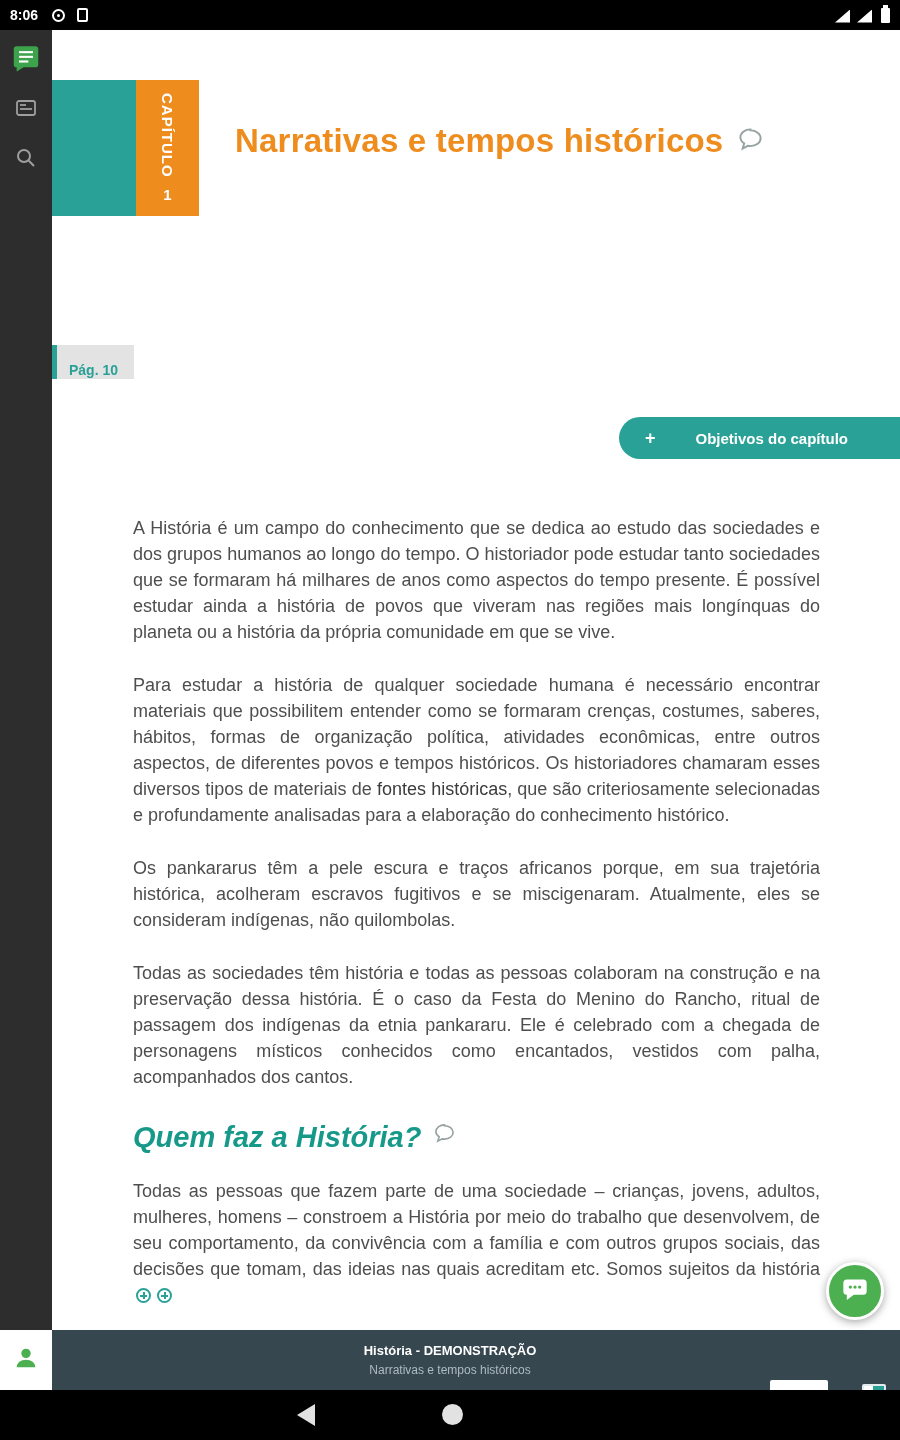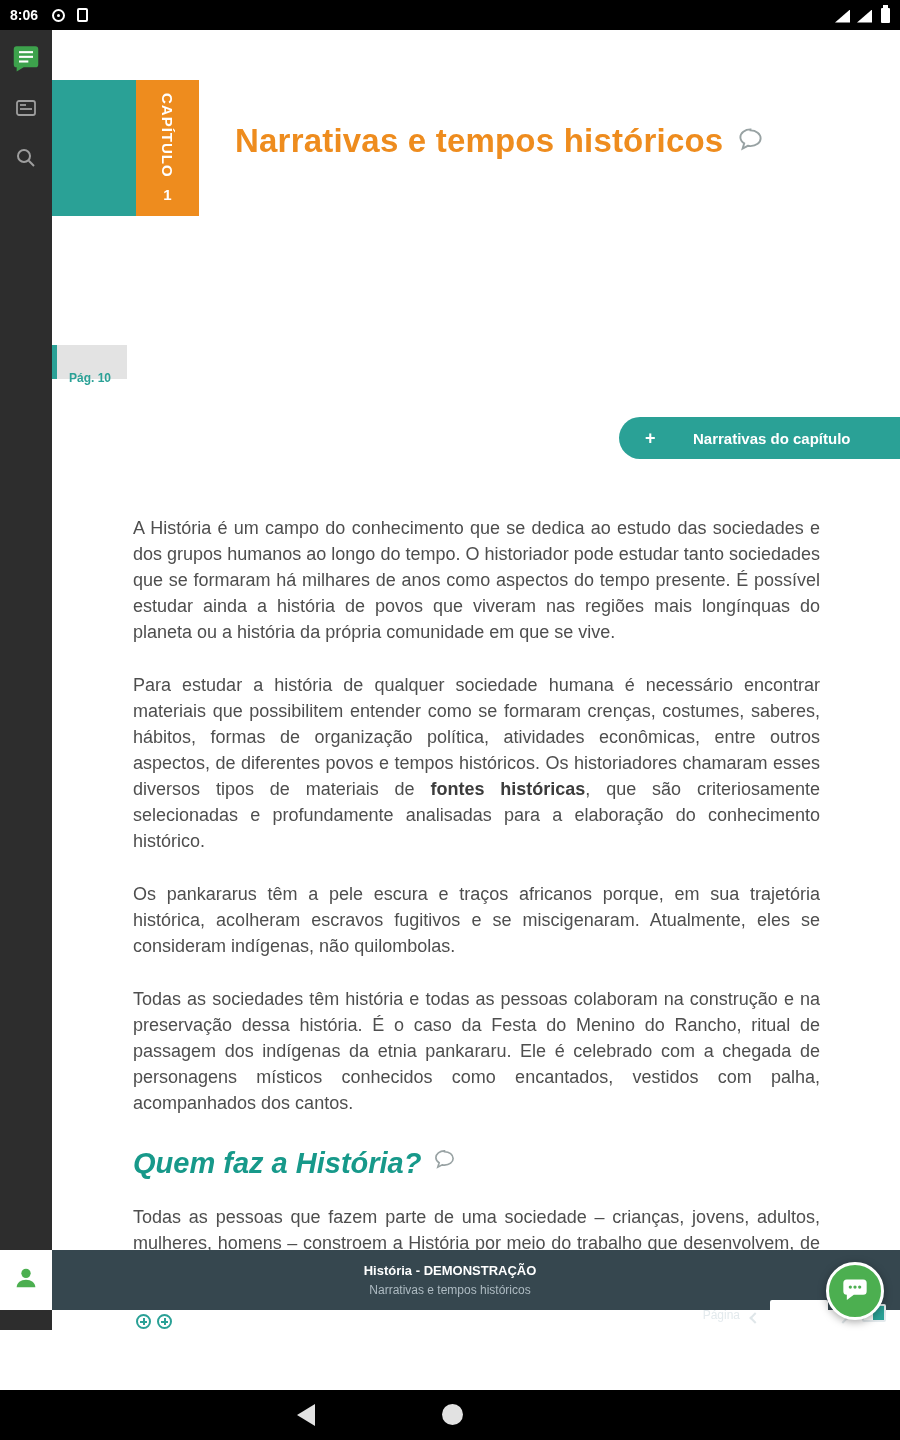--- a/index.html
+++ b/index.html
@@ -40,53 +40,53 @@
                display:flex; flex-direction:column; align-items:center; justify-content:center; gap:8px; }
   .chap-tab .word { writing-mode:vertical-rl; color:#fff; font-weight:bold; font-size:15px; letter-spacing:1px; }
   .chap-tab .num  { color:#fff; font-weight:bold; font-size:15px; }
 
   .title-row { position:absolute; left:183px; top:92px; display:flex; align-items:center; gap:14px; }
   .chap-title { color:var(--orange); font-size:33px; font-weight:bold; letter-spacing:.2px; }
 
   .page-badge {
     position:absolute; left:0; top:315px; height:34px; line-height:34px;
     background:#e3e3e3; border-left:5px solid var(--teal);
-    color:var(--teal); font-size:12px; font-weight:bold; padding:16px 16px 0 12px;
+    color:var(--teal); font-size:14px; font-weight:bold; padding:8px 16px 0 12px;
   }
 
   .objectives-btn {
     position:absolute; right:0; top:387px; width:281px; height:42px;
     background:var(--teal); border:none; border-radius:21px 0 0 21px;
     display:flex; align-items:center; padding:0 12px 0 26px; cursor:pointer;
   }
   .objectives-btn .plus { color:#fff; font-size:18px; font-weight:bold; }
   .objectives-btn .lbl  { flex:1; text-align:center; color:#fff; font-size:15px; font-weight:bold; }
 
   .body { position:absolute; left:81px; top:485px; width:687px; color:#4e4e4e;
           font-size:18px; line-height:26px; text-align:justify; }
   .body p { margin-bottom:27px; }
-  .bold-term { font-weight:bold; color:#3c3c3c; }
+  .bold-term { font-weight:normal; color:#3c3c3c; }
 
   .section-row { display:flex; align-items:center; gap:12px; margin:32px 0 26px 0;font-style:italic; }
   .section-title { color:#17998a; font-size:29px; font-weight:bold; }
 
   .gloss-dot { display:inline-block; width:15px; height:15px; border:2px solid var(--teal);
                border-radius:50%; vertical-align:-2px; margin:0 3px; position:relative; }
   .gloss-dot::after { content:""; position:absolute; left:4.5px; top:2px; width:2px; height:7px; background:var(--teal); }
   .gloss-dot::before { content:""; position:absolute; left:2px; top:4.5px; width:7px; height:2px; background:var(--teal); }
 
   
   .fab {
     position:absolute; left:826px; top:1262px; width:58px; height:58px; border-radius:50%;
     background:#4caf50; border:3px solid #fff; box-shadow:0 2px 8px rgba(0,0,0,.35);
     display:flex; align-items:center; justify-content:center; cursor:pointer; z-index:40;
   }
 
   
-  .bottom-bar { position:absolute; left:0; top:1250px; width:900px; height:60px; background:#36474f; z-index:20; }
+  .bottom-bar { position:absolute; left:0; top:1330px; width:900px; height:60px; background:#36474f; z-index:20; }
   .avatar-cell { position:absolute; left:0; top:0; width:52px; height:60px; background:#fff;
                  display:flex; align-items:center; justify-content:center; cursor:pointer; }
   .bb-center { position:absolute; left:50%; top:50%; transform:translate(-50%,-50%); text-align:center; width:420px; }
   .bb-title { color:#fff; font-size:13px; font-weight:bold; margin-bottom:5px; }
   .bb-sub   { color:#aebbc2; font-size:12px; }
   .pager { position:absolute; right:14px; top:0; height:72px; display:flex; align-items:flex-end; gap:11px; }
   .pager-label { color:#e3eaed; font-size:12px; }
   .chev { width:8px; height:8px; border-left:2px solid #dfe6e9; border-bottom:2px solid #dfe6e9; cursor:pointer; }
   .chev.left  { transform:rotate(45deg); }
   .chev.right { transform:rotate(225deg); }
@@ -154,21 +154,21 @@
         <svg width="27" height="27" viewBox="0 0 24 24">
           <path d="M12 3c-5 0-9 3.1-9 7 0 2.2 1.3 4.1 3.4 5.4L5 20l4.6-2.4c.8.2 1.6.3 2.4.3 5 0 9-3.1 9-7s-4-7-9-7z" fill="none" stroke="#98a2a3" stroke-width="1.7"></path>
         </svg>
       </span>
     </div>
 
     <div class="page-badge">Pág. 10</div>
 
     <button class="objectives-btn">
       <span class="plus">+</span>
-      <span class="lbl">Narrativas do capítulo</span>
+      <span class="lbl">Objetivos do capítulo</span>
     </button>
 
     <div class="body">
       <p>A História é um campo do conhecimento que se dedica ao estudo das sociedades e dos grupos humanos ao longo do tempo. O historiador pode estudar tanto sociedades que se formaram há milhares de anos como aspectos do tempo presente. É possível estudar ainda a história de povos que viveram nas regiões mais longínquas do planeta ou a história da própria comunidade em que se vive.</p>
       <p><span>Para estudar a história de qualquer sociedade humana é necessário encontrar materiais que possibilitem entender como se formaram crenças, costumes, saberes, hábitos, formas de organização política, atividades econômicas, entre outros aspectos, de diferentes povos e tempos históricos. Os historiadores chamaram esses diversos tipos de materiais de </span><span class="bold-term">fontes históricas</span><span>, que são criteriosamente selecionadas e profundamente analisadas para a elaboração do conhecimento histórico.</span></p>
       <p>Os pankararus têm a pele escura e traços africanos porque, em sua trajetória histórica, acolheram escravos fugitivos e se miscigenaram. Atualmente, eles se consideram indígenas, não quilombolas.</p>
       <p>Todas as sociedades têm história e todas as pessoas colaboram na construção e na preservação dessa história. É o caso da Festa do Menino do Rancho, ritual de passagem dos indígenas da etnia pankararu. Ele é celebrado com a chegada de personagens místicos conhecidos como encantados, vestidos com palha, acompanhados dos cantos.</p>
 
       <div class="section-row">
         <h2 class="section-title">Quem faz a História?</h2>

